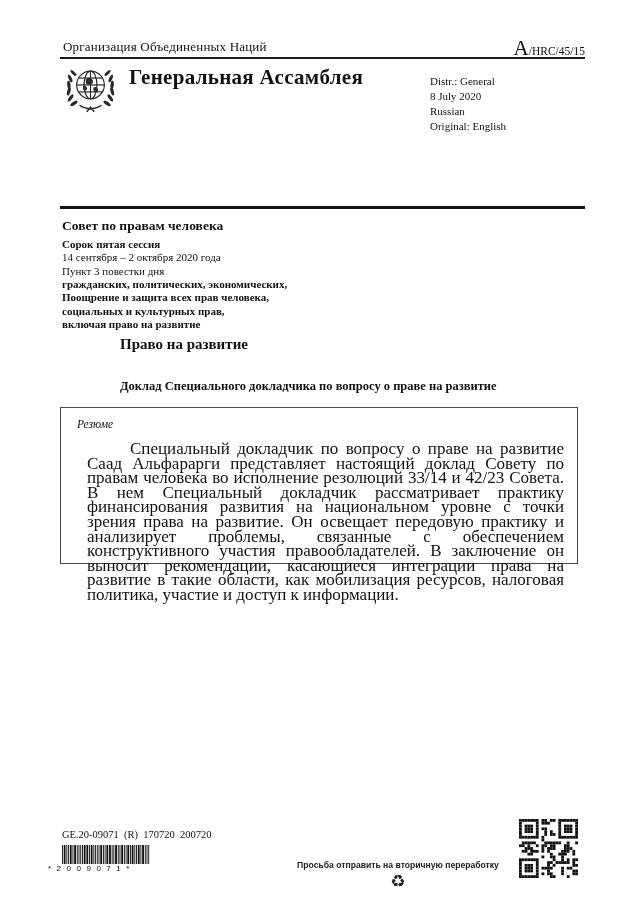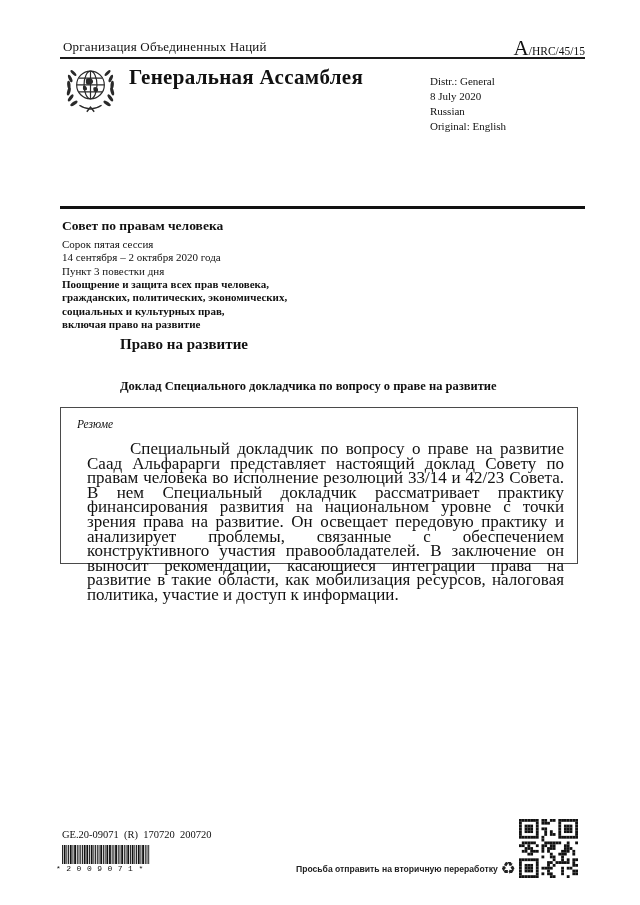--- a/index.html
+++ b/index.html
@@ -1,51 +1,51 @@
 <!DOCTYPE html>
 <html><head>
 <meta charset="utf-8">
 <style>
   html,body{margin:0;padding:0;background:#ffffff;}
   #page{
     position:relative;width:640px;height:905px;background:#ffffff;
-    font-family:"Liberation Serif", serif;color:#111;overflow:hidden;border-radius:15px;
+    font-family:"Liberation Serif", serif;color:#111;overflow:hidden;
   }
   .abs{position:absolute;}
   
   .org-name{left:63px;top:39px;font-size:13px;letter-spacing:.2px;}
   .doc-symbol{right:55px;top:36px;text-align:right;}
   .doc-symbol .big{font-size:21px;}
   .doc-symbol .small{font-size:11.5px;margin-top:8px;}
   .rule-thin{left:60px;top:57px;width:525px;height:2px;background:#1a1a1a;}
   .emblem{left:61px;top:61px;width:59px;height:59px;}
   .assembly-title{left:129px;top:65px;font-size:21px;font-weight:bold;letter-spacing:.3px;}
   .distr{left:430px;top:74px;font-size:11px;line-height:15px;}
   .rule-thick{left:60px;top:206px;width:525px;height:2.6px;background:#111;}
   
   .council{left:62px;top:218px;font-size:13.5px;font-weight:bold;}
-  .session-name{left:62px;top:238px;font-size:11px;font-weight:normal;}
+  .session-name{left:62px;top:238px;font-size:11px;font-weight:bold;}
   .session-dates{left:62px;top:251px;font-size:11px;}
   .agenda-item{left:62px;top:264.5px;font-size:11px;}
   .agenda-title{left:62px;top:278px;font-size:11px;font-weight:bold;line-height:13.4px;}
   
   .doc-title{left:120px;top:336px;font-size:15px;font-weight:bold;}
   .doc-subtitle{left:120px;top:379px;font-size:12.5px;font-weight:bold;}
   
   .summary-box{left:60px;top:407px;width:516px;height:155px;border:1px solid #4a4a4a;background:#fff;}
   .summary-label{left:77px;top:418px;font-size:11.5px;font-style:italic;}
   .summary-text{
     left:87px;top:442px;width:477px;font-size:17px;line-height:14.6px;
     text-align:justify;text-indent:43px;
   }
   
   .ge-number{left:62px;top:829px;font-size:10.5px;white-space:pre;}
   .barcode{left:62px;top:845px;width:88px;height:19px;}
-  .barcode-text{left:56px;top:864px;font-size:8px;font-family:Liberation Mono, monospace;letter-spacing:5.5px;}
-  .recycle-row{left:280px;top:860px;width:236px;display:flex;align-items:center;justify-content:flex-end;gap:3px;}
+  .barcode-text{left:48px;top:864px;font-size:8px;font-family:Liberation Sans, sans-serif;letter-spacing:5.5px;}
+  .recycle-row{left:280px;top:860px;width:236px;display:flex;align-items:center;justify-content:flex-end;gap:3px;flex-direction:column;}
   .recycle-note{font-family:"Liberation Sans",sans-serif;font-size:8.6px;font-weight:bold;color:#222;white-space:nowrap;}
   .recycle-icon{font-family:"DejaVu Sans",sans-serif;font-size:17px;line-height:17px;color:#222;}
   .qr{left:519px;top:819px;width:59px;height:59px;}
 </style>
 </head>
 <body>
 
 <div id="page">
 
   <div class="abs org-name">Организация Объединенных Наций</div>
@@ -99,22 +99,22 @@
     <div>Original: English</div>
   </div>
 
   <div class="abs rule-thick"></div>
 
   <div class="abs council">Совет по правам человека</div>
   <div class="abs session-name">Сорок пятая сессия</div>
   <div class="abs session-dates">14 сентября – 2 октября 2020 года</div>
   <div class="abs agenda-item">Пункт 3 повестки дня</div>
   <div class="abs agenda-title">
+    <div>гражданских, политических, экономических,</div>
     <div>Поощрение и защита всех прав человека,</div>
-    <div>гражданских, политических, экономических,</div>
     <div>социальных и культурных прав,</div>
     <div>включая право на развитие</div>
   </div>
 
   <div class="abs doc-title">Право на развитие</div>
   <div class="abs doc-subtitle">Доклад Специального докладчика по вопросу о праве на развитие</div>
 
   <div class="abs summary-box"></div>
   <div class="abs summary-label">Резюме</div>
   <div class="abs summary-text">Специальный докладчик по вопросу о праве на развитие Саад Альфарарги представляет настоящий доклад Совету по правам человека во исполнение резолюций 33/14 и 42/23 Совета. В нем Специальный докладчик рассматривает практику финансирования развития на национальном уровне с точки зрения права на развитие. Он освещает передовую практику и анализирует проблемы, связанные с обеспечением конструктивного участия правообладателей. В заключение он выносит рекомендации, касающиеся интеграции права на развитие в такие области, как мобилизация ресурсов, налоговая политика, участие и доступ к информации.</div>

